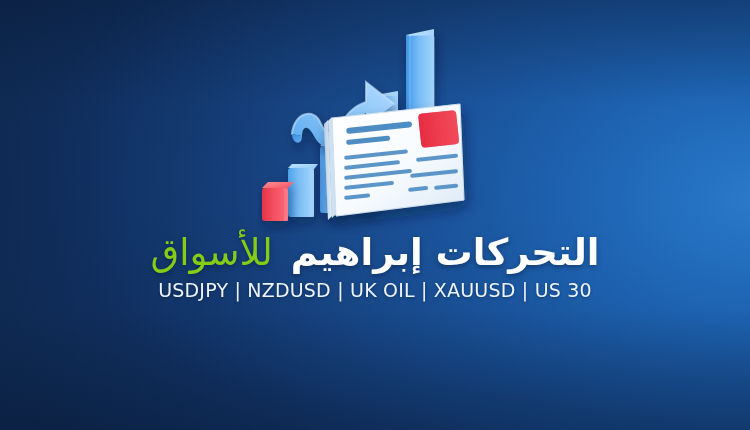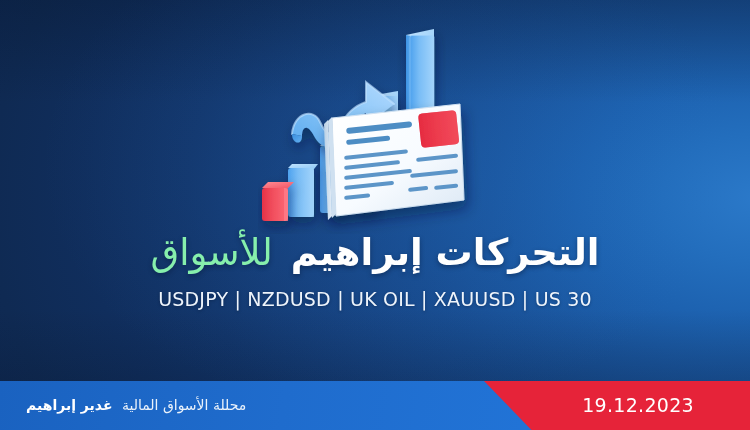--- a/index.html
+++ b/index.html
@@ -71,29 +71,29 @@
     line-height: 44px;
     letter-spacing: 0px;
     text-shadow: 0 2px 5px rgba(4,16,38,0.40);
   }
   .headline .h-bold {
     font-weight: bold;
     color: #ffffff;
   }
   .headline .h-light {
     font-weight: normal;
-    color: #86efac;
+    color: #84cc16;
     margin-right: 6px;
   }
 
   .symbols {
     position: absolute;
     left: 0;
     right: 0;
-    top: 286px;
+    top: 277px;
     text-align: center;
     color: #eef4fb;
     font-size: 19px;
     line-height: 26px;
     letter-spacing: 0.2px;
     white-space: nowrap;
     text-shadow: 0 1px 3px rgba(4,16,38,0.35);
   }
 
   
@@ -291,25 +291,14 @@
     </svg>
   </div>
 
   <div class="headline">
     <span class="h-bold">التحركات إبراهيم</span>
     <span class="h-light">للأسواق</span>
   </div>
 
   <div class="symbols">USDJPY | NZDUSD | UK OIL  | XAUUSD | US 30</div>
 
-  <div class="footer">
-    <div class="footer-blue"></div>
-    <div class="footer-red"></div>
-
-    <div class="footer-analyst">
-      <span class="fa-light">محللة الأسواق المالية</span>
-      <span class="fa-bold">غدير إبراهيم</span>
-    </div>
-
-    <div class="footer-date">19.12.2023</div>
-  </div>
 
 </div>
 
 </body></html>

